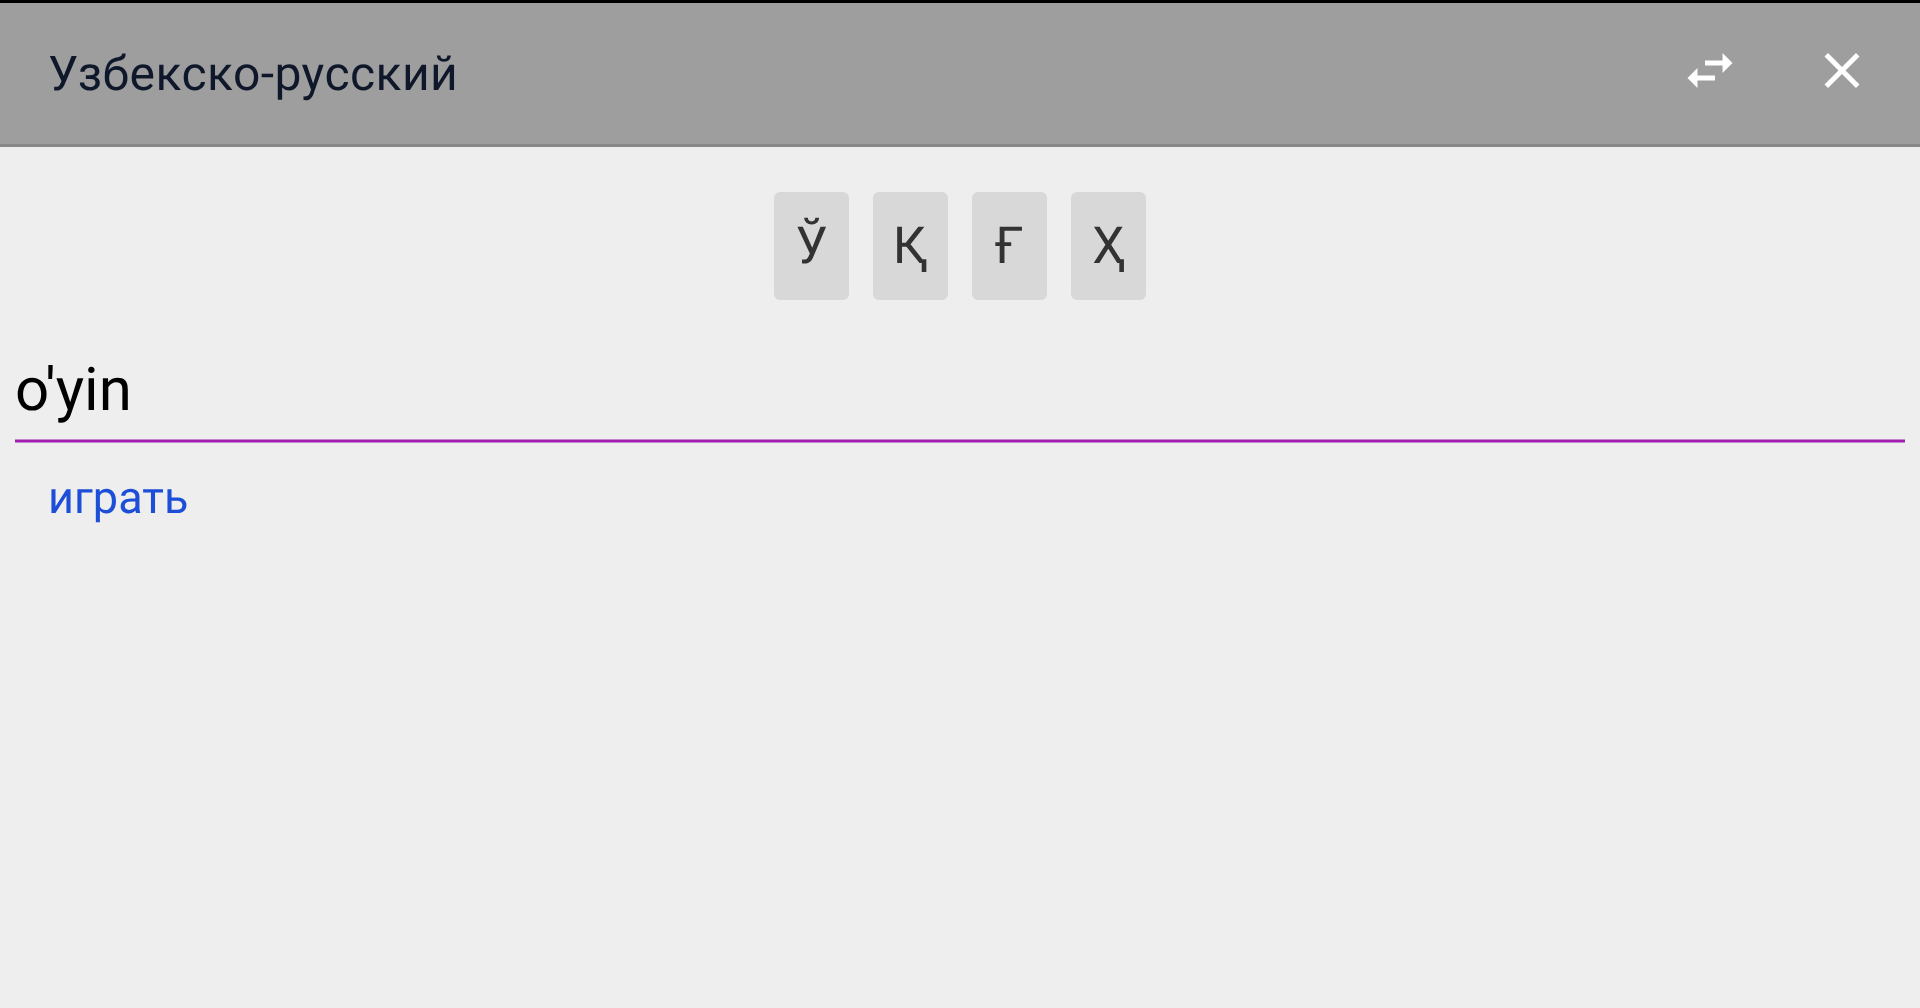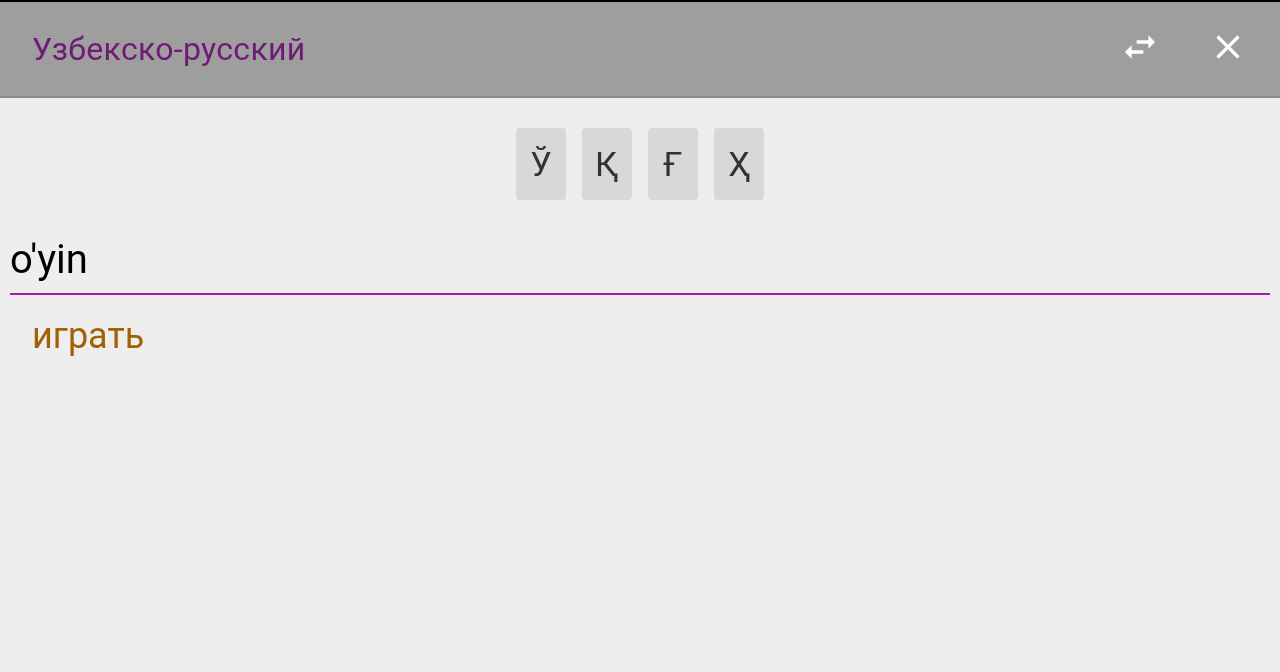--- a/index.html
+++ b/index.html
@@ -24,21 +24,21 @@
     }
     .header {
       height: 96px;
       background: #9e9e9e;
       display: flex;
       align-items: center;
       padding: 0 28px 0 32px;
       border-bottom: 2px solid #888888;
     }
     .header-title {
-      color: #701a75;
+      color: #0f172a;
       font-size: 32px;
       font-weight: 400;
       flex: 1;
       letter-spacing: 0.3px;
     }
     .header-icon {
       width: 48px;
       height: 48px;
       display: flex;
       align-items: center;
@@ -81,22 +81,22 @@
       padding: 10px 0 10px 0;
       font-family: inherit;
       outline: none;
       border-bottom: 2px solid #a21caf;
       font-weight: 400;
     }
     .results {
       padding: 14px 32px;
     }
     .result-item {
-      font-size: 36px;
-      color: #a16207;
+      font-size: 30px;
+      color: #1d4ed8;
       padding: 6px 0;
     }
   </style>
 </head>
 <body>
 
 <div class="app">
 
   <div class="header">
     <div class="header-title">Узбекско-русский</div>

